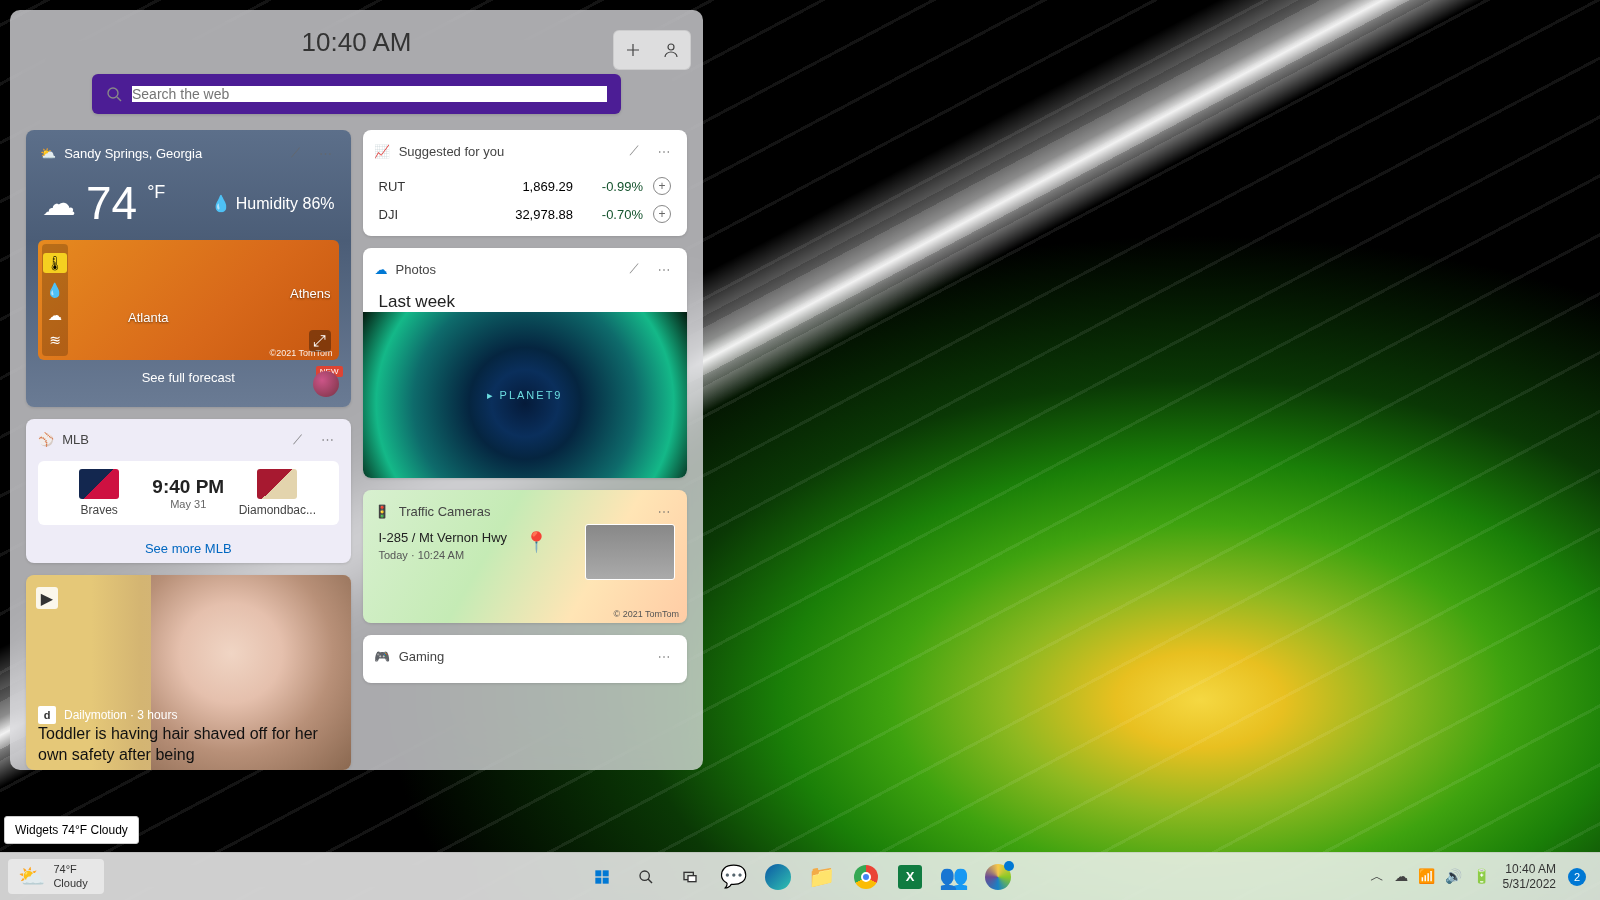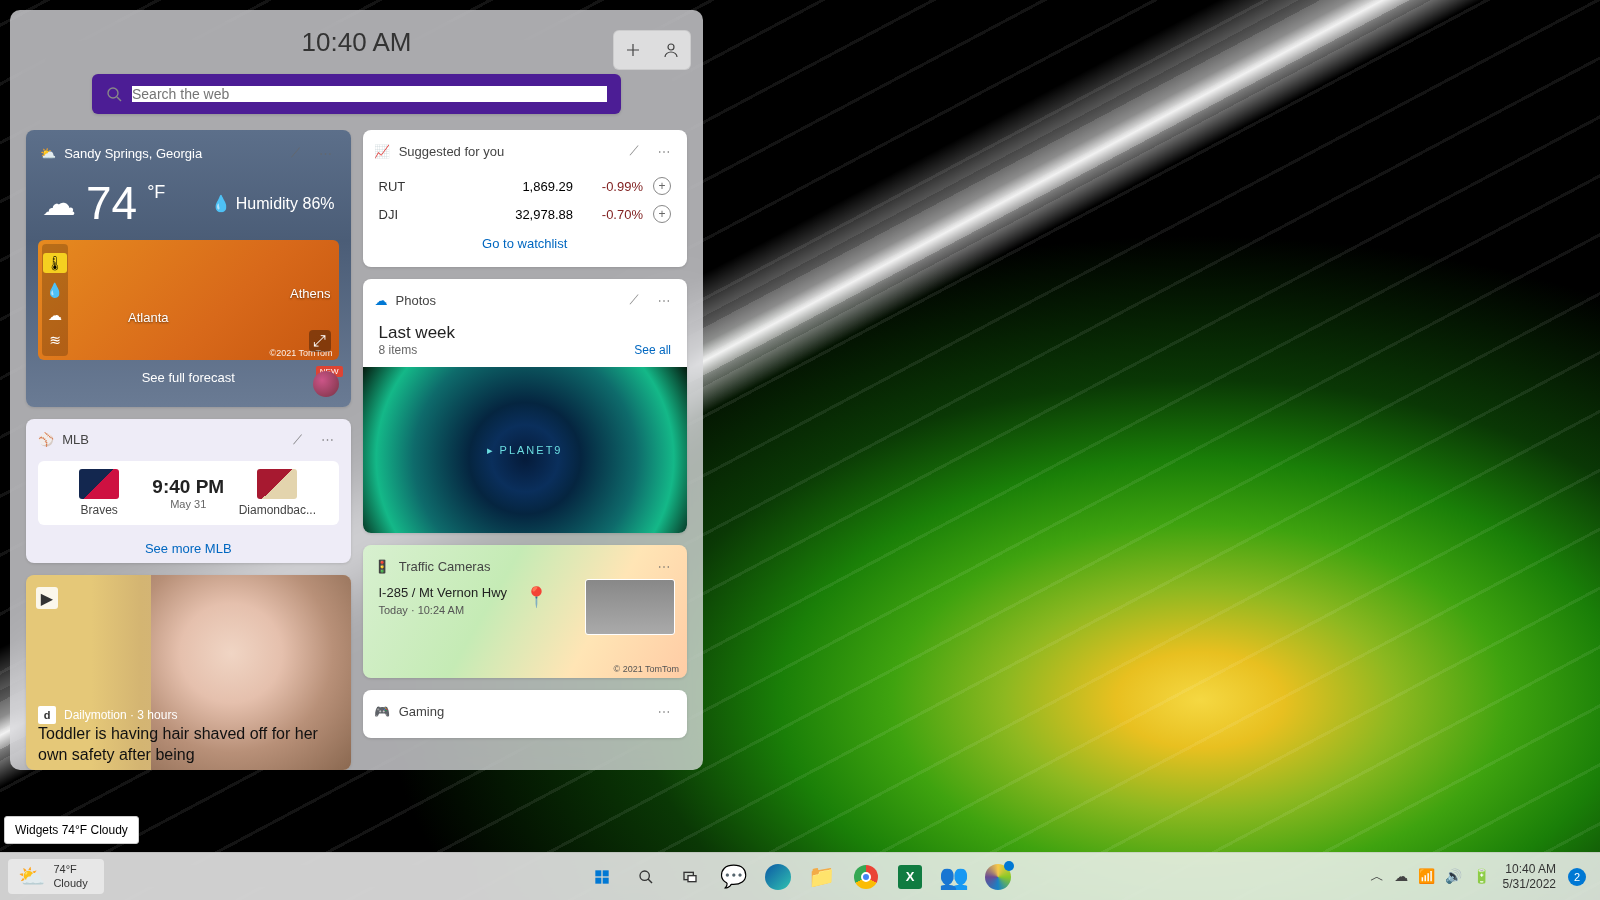--- a/index.html
+++ b/index.html
@@ -34,21 +34,21 @@
 .wmap .city{position:absolute;font-size:13px;text-shadow:0 1px 2px rgba(0,0,0,.5)}
 .wmap .copy{position:absolute;bottom:2px;right:6px;font-size:9px;opacity:.9}
 .wmap .expand{position:absolute;bottom:8px;right:8px;width:22px;height:22px;background:rgba(0,0,0,.35);border-radius:4px;display:flex;align-items:center;justify-content:center}
 .wforecast{text-align:center;padding:10px;font-size:13px}
 .wforecast .moon{position:absolute;right:12px;bottom:10px;width:26px;height:26px;border-radius:50%;background:radial-gradient(circle at 35% 35%,#c58,#734)}
 .newbadge{position:absolute;right:8px;bottom:30px;background:#d43;color:#fff;font-size:8px;padding:1px 4px;border-radius:2px}
 .stocks{padding-bottom:8px}
 .stocks .row{display:flex;padding:5px 16px;font-size:13px;align-items:center}
 .stocks .sym{width:50px;color:#333}
 .stocks .val{flex:1;text-align:right;padding-right:14px}
-.stocks .chg{color:#7f1d1d;width:56px;text-align:right}
+.stocks .chg{color:#14532d;width:56px;text-align:right}
 .stocks .add{width:18px;height:18px;border:1px solid #888;border-radius:50%;margin-left:10px;display:flex;align-items:center;justify-content:center;font-size:12px;color:#666}
 .link{color:#0067c0;font-size:13px;text-align:center;padding:8px 0}
 .photos .ptitle{padding:2px 16px 0;font-size:17px;color:#222}
 .photos .psub{padding:0 16px 10px;font-size:12px;color:#666;display:flex;justify-content:space-between}
 .photos .pimg{height:166px;background:radial-gradient(circle at 50% 55%,#051b3a 0%,#0a2f5c 18%,#052540 30%,#0e6b6b 60%,#14b888 80%,#041a0e 100%);position:relative;display:flex;align-items:center;justify-content:center}
 .photos .pimg span{color:#6bdde0;font-size:11px;letter-spacing:2px}
 .mlb{background:#eeecf7}
 .mlb .game{margin:0 12px 8px;background:#fff;border-radius:6px;display:flex;align-items:center;padding:8px}
 .team{flex:1;text-align:center}
 .team .logo{width:40px;height:30px;margin:0 auto 4px;border-radius:3px}
@@ -199,36 +199,31 @@
           <span class="val">1,869.29</span>
           <span class="chg">-0.99%</span>
           <span class="add">+</span>
         </div>
         <div class="row">
           <span class="sym">DJI</span>
           <span class="val">32,978.88</span>
           <span class="chg">-0.70%</span>
           <span class="add">+</span>
         </div>
-        <div class="link">Go to watchlist</div>
       </div>
 
       <div class="card photos">
         <div class="card-head">
           <span style="color:#0078d4">☁</span>
           <span>Photos</span>
           <span class="spacer"></span>
           <span class="icbtn">⟋</span>
           <span class="icbtn">⋯</span>
         </div>
         <div class="ptitle">Last week</div>
-        <div class="psub">
-          <span>8 items</span>
-          <span style="color:#0067c0">See all</span>
-        </div>
         <div class="pimg">
             <span>▸ PLANET9</span>
           </div>
       </div>
 
       <div class="card traffic">
         <div class="card-head">
           <span>🚦</span>
           <span>Traffic Cameras</span>
           <span class="spacer"></span>

